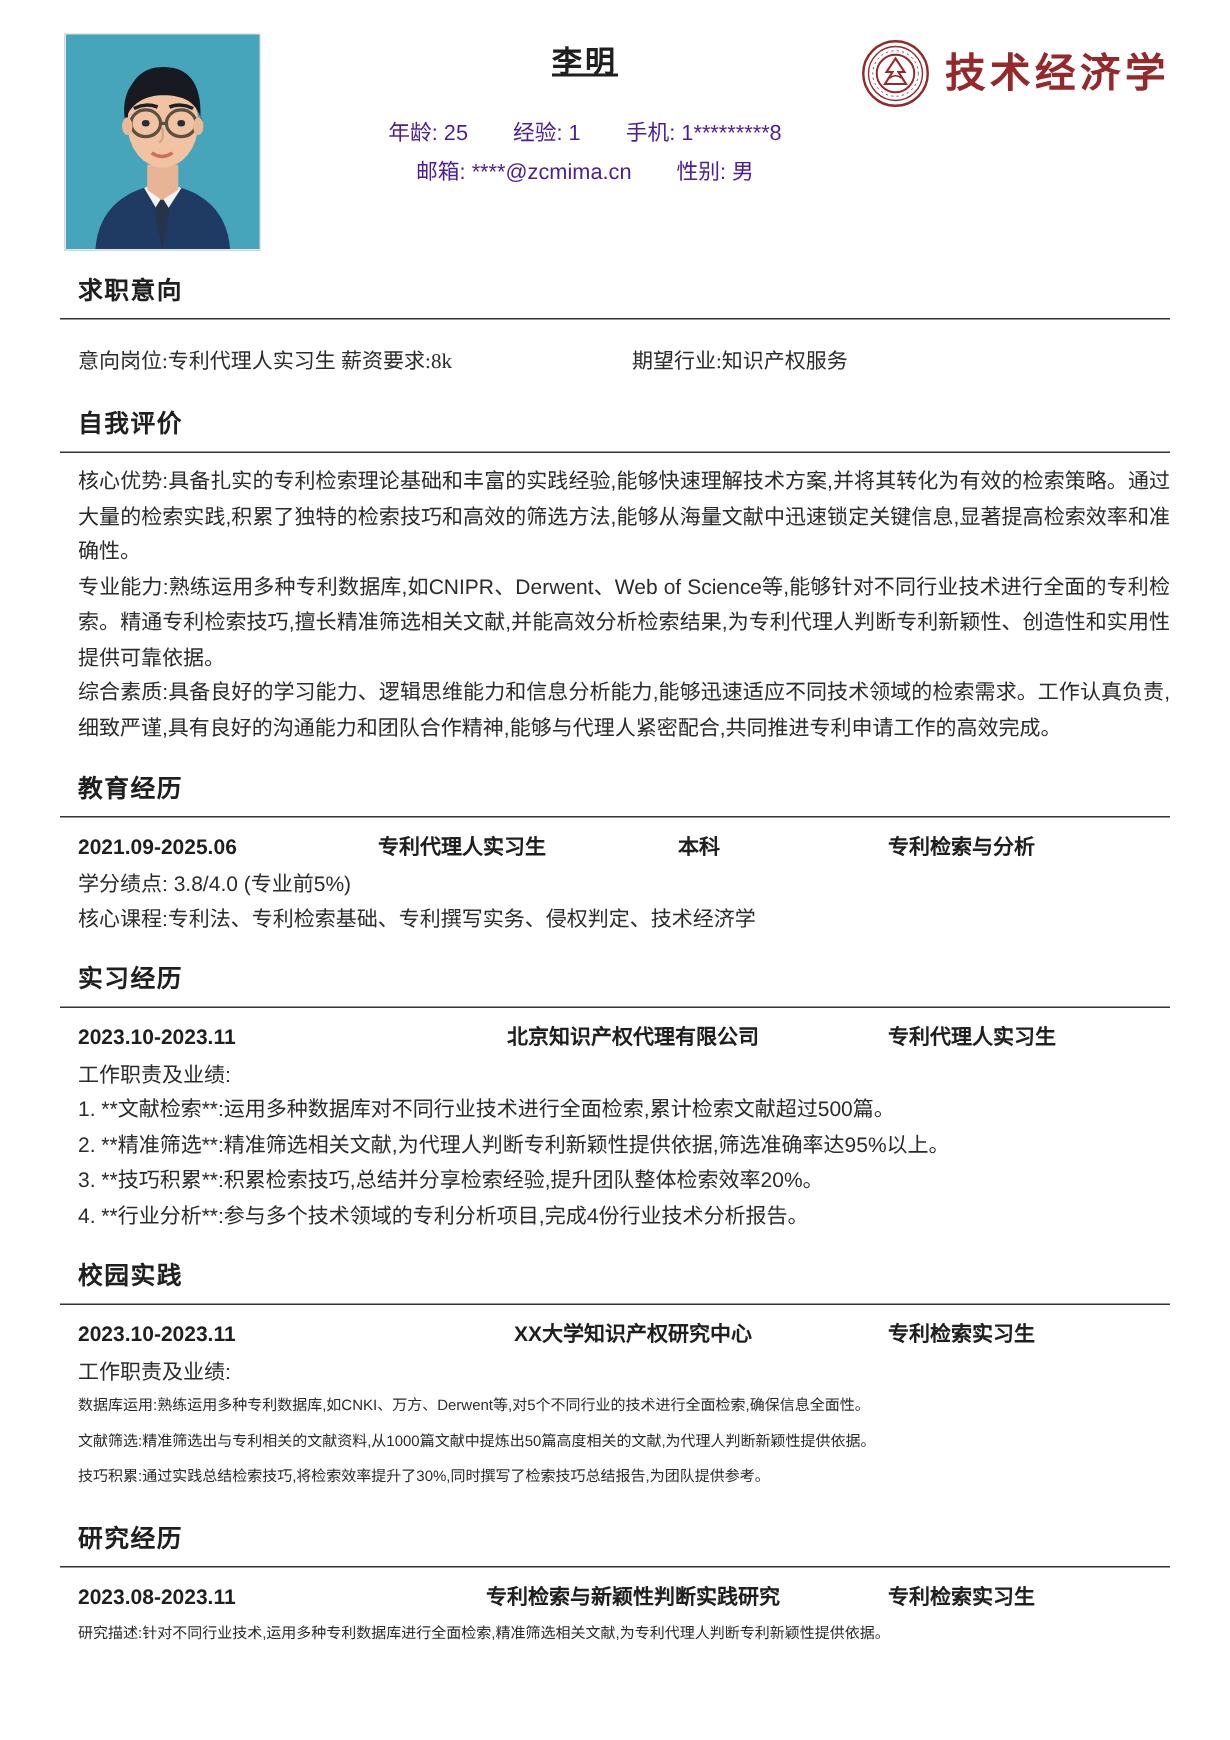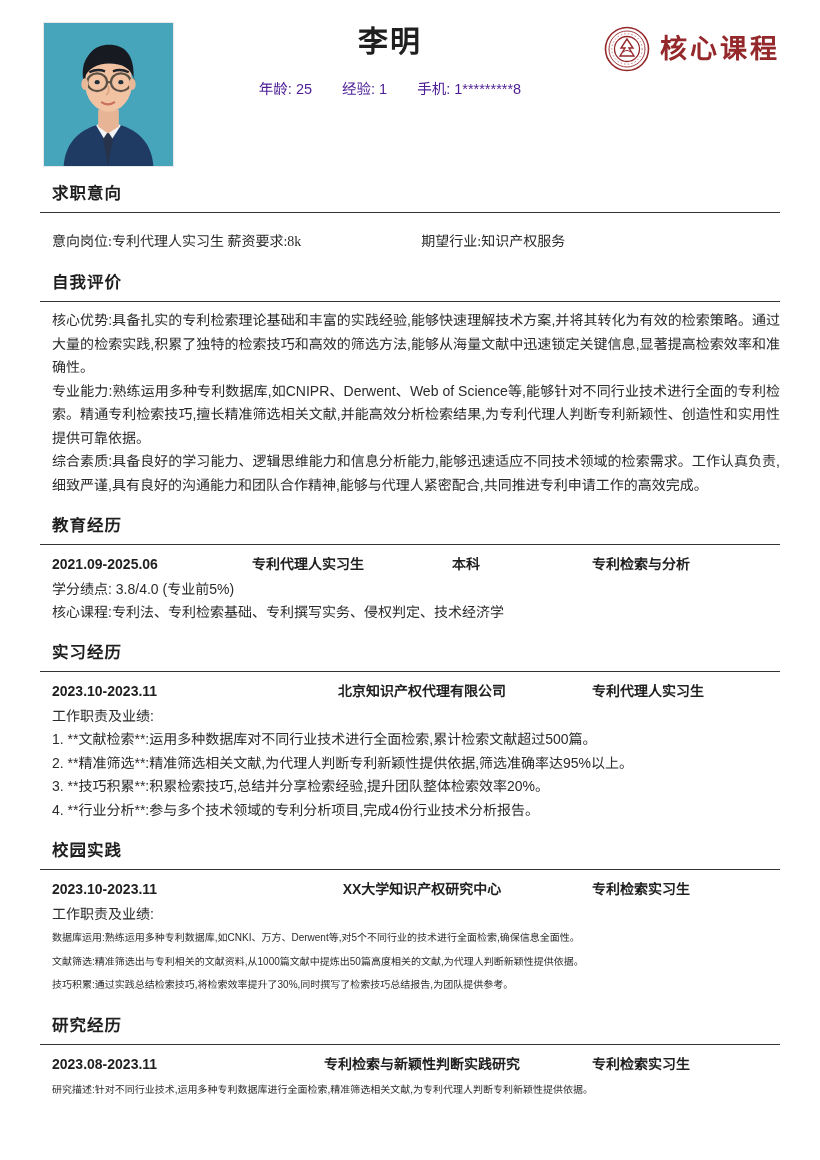--- a/index.html
+++ b/index.html
@@ -46,26 +46,27 @@
   .photo svg { display:block; width:100%; height:100%; }
 
   .identity {
     position: absolute;
     left: 160px;
     right: 200px;
     top: 22px;
     text-align: center;
   }
   .name {
-    font-size: 30px;
+    font-size: 20px;
     font-weight: 700;
     letter-spacing: 2px;
     color: #1f1f1f;
     line-height: 40px;
     margin: 0 0 14px 0;
+    text-decoration: underline;
   }
   .meta-row {
     font-size: 14.5px;
     color: #4c1d95;
     line-height: 26px;
     white-space: nowrap;
   }
   .meta-item { display: inline-block; margin: 0 13px; }
   .meta-item .lbl { }
   .meta-item .val { margin-left: 4px; }
@@ -93,21 +94,20 @@
   .section:first-of-type { margin-top: 14px; }
 
   .section-title {
     font-size: 16.5px;
     font-weight: 700;
     color: #1f1f1f;
     letter-spacing: 1px;
     padding: 0 0 7px 12px;
     border-bottom: 1.6px solid #333333;
     line-height: 22px;
-    font-family: Liberation Serif, serif;
   }
 
   .section-body { padding: 7px 0 0 12px; }
 
   .line {
     font-size: 14px;
     line-height: 23px;
     color: #2b2b2b;
     margin: 0;
   }
@@ -205,32 +205,40 @@
           <span class="lbl">年龄:</span><span class="val">25</span>
         </span>
         <span class="meta-item">
           <span class="lbl">经验:</span><span class="val">1</span>
         </span>
         <span class="meta-item">
           <span class="lbl">手机:</span><span class="val">1*********8</span>
         </span>
       </div>
 
+      <div class="meta-row">
+        <span class="meta-item">
+          <span class="lbl">邮箱:</span><span class="val">****@zcmima.cn</span>
+        </span>
+        <span class="meta-item">
+          <span class="lbl">性别:</span><span class="val">男</span>
+        </span>
+      </div>
     </div>
 
     <div class="school">
       <svg class="school-seal" viewBox="0 0 46 46">
         <circle cx="23" cy="23" r="21.5" fill="none" stroke="#94282b" stroke-width="1.6"></circle>
         <circle cx="23" cy="23" r="18" fill="none" stroke="#94282b" stroke-width="0.9"></circle>
         <circle cx="23" cy="23" r="12.5" fill="none" stroke="#94282b" stroke-width="1.3"></circle>
         <path d="M23 13 L17 22 L21 22 L16 30 L30 30 L25 22 L29 22 Z" fill="none" stroke="#94282b" stroke-width="1.4"></path>
         <path d="M19 26 q4 -3 8 0" fill="none" stroke="#94282b" stroke-width="1.1"></path>
         <circle cx="23" cy="23" r="15.2" fill="none" stroke="#94282b" stroke-width="0.6" stroke-dasharray="1.4 2.2"></circle>
       </svg>
-      <span class="school-name">核心课程</span>
+      <span class="school-name">技术经济学</span>
     </div>
   </div>
 
   <div class="section">
     <div class="section-title">求职意向</div>
     <div class="section-body">
       <div class="intent-row">
         <span class="intent-a">
           <span>意向岗位:</span><span>专利代理人实习生</span>
           <span>薪资要求:</span><span>8k</span>

